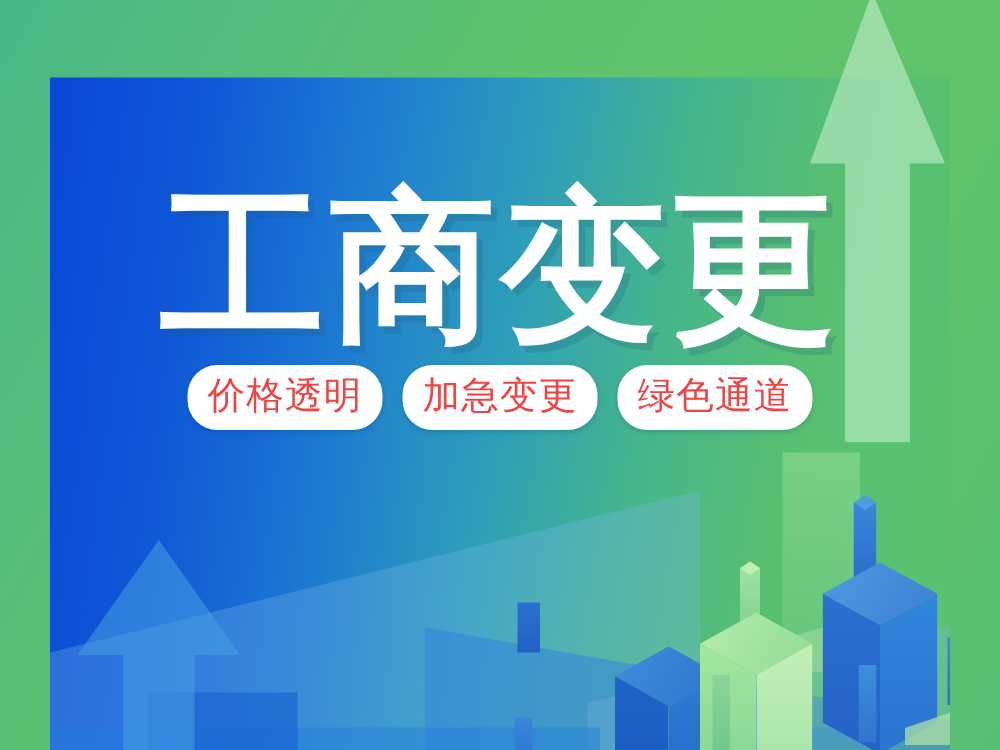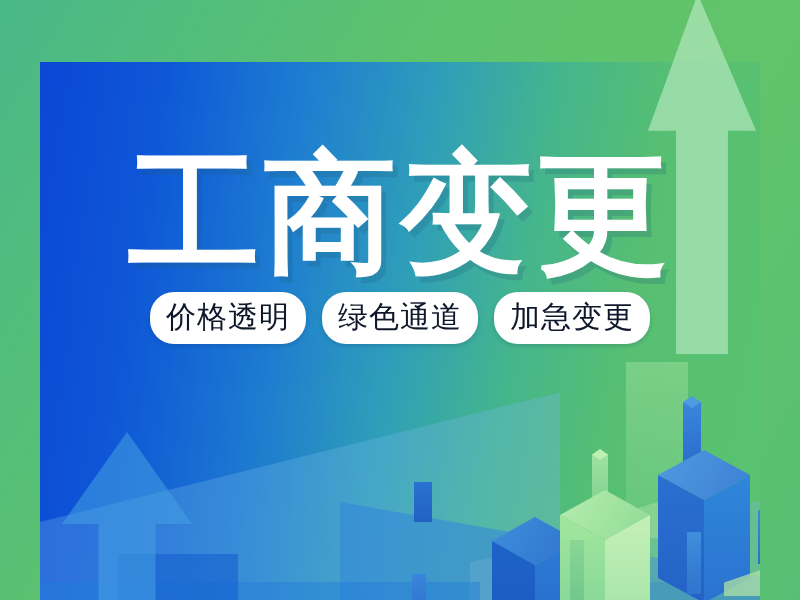--- a/index.html
+++ b/index.html
@@ -146,21 +146,21 @@
     white-space:nowrap;
     margin-top:40px;
   }
 
   .tags{
     position:absolute;left:0;right:0;top:292px;
     display:flex;justify-content:center;align-items:center;gap:16px;
   }
   .tag{
     background:#ffffff;
-    color:#0f172a;
+    color:#ef4444;
     border-radius:24px;
     padding:6px 16px 8px;
     font-size:30px;
     font-weight:500;
     letter-spacing:1px;
     line-height:1.25;
     box-shadow:0 2px 4px rgba(0,40,90,.18);
     white-space:nowrap;
   }
 
@@ -233,19 +233,19 @@
   </div>
 
   <div class="arrow-green"></div>
 
   <div class="content">
 
     <div class="title">工商变更</div>
 
     <div class="tags">
       <div class="tag">价格透明</div>
+      <div class="tag">加急变更</div>
       <div class="tag">绿色通道</div>
-      <div class="tag">加急变更</div>
     </div>
 
 
   </div>
 </div>
 
 </body></html>

